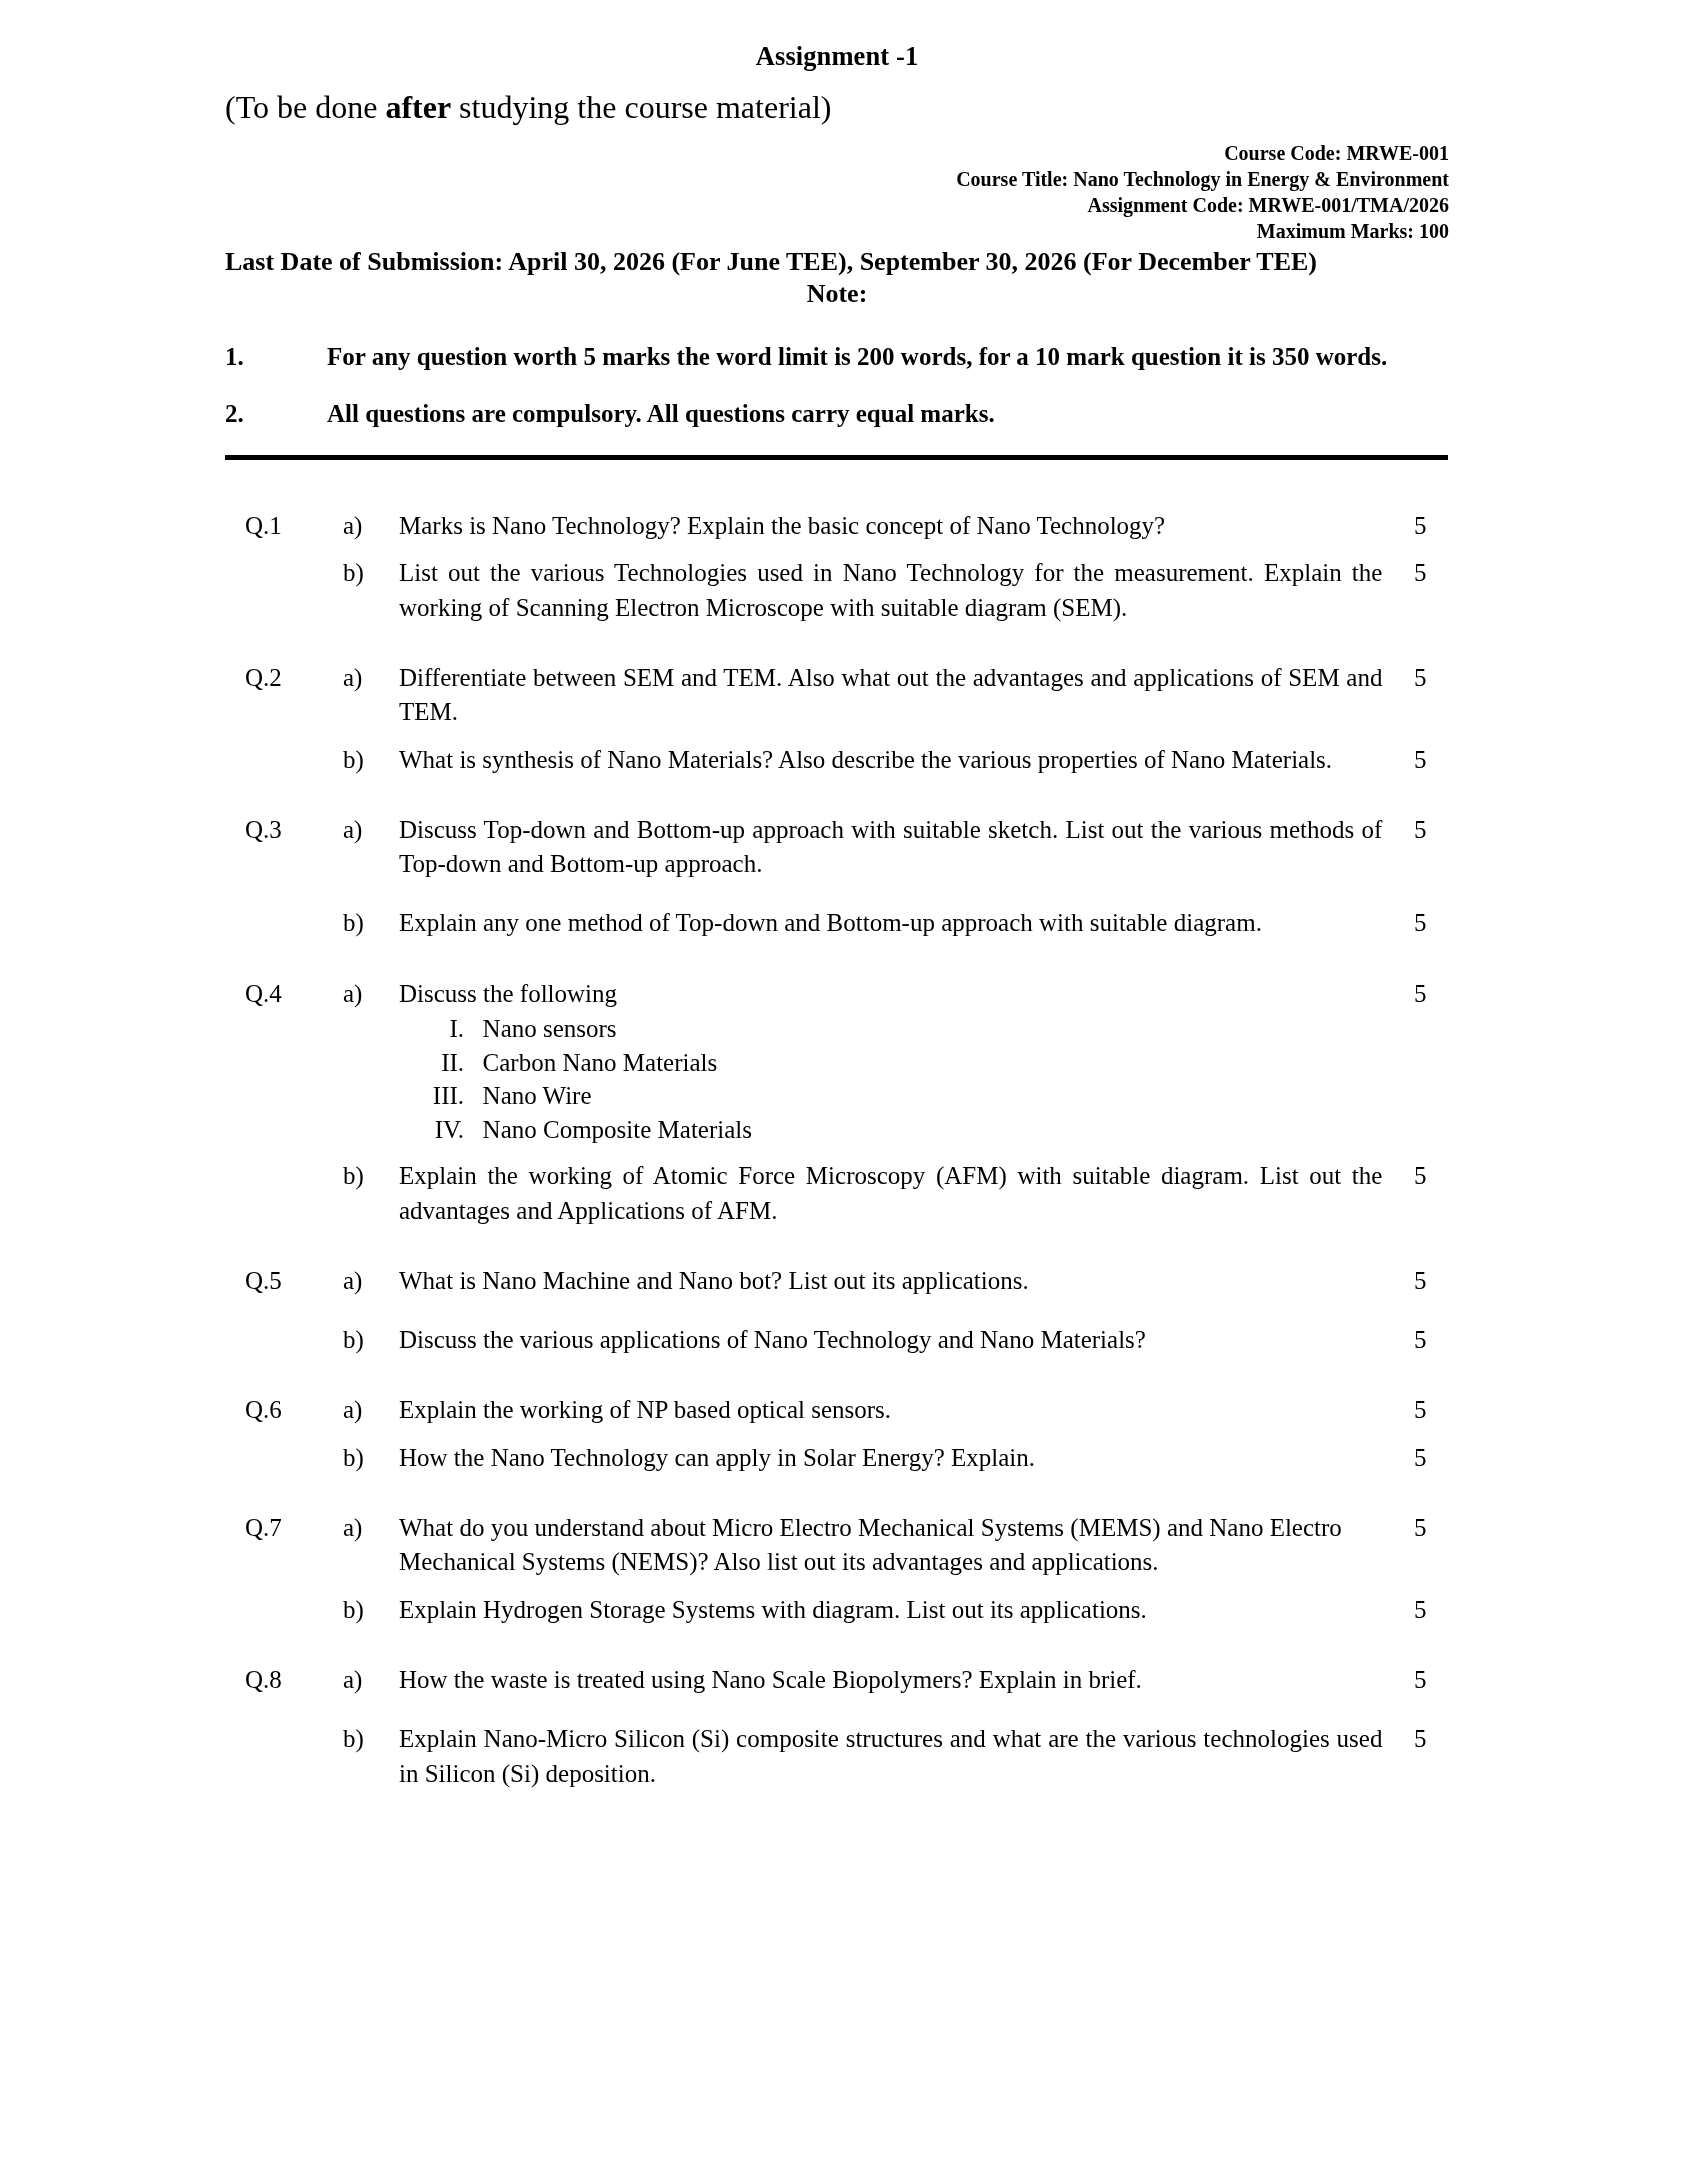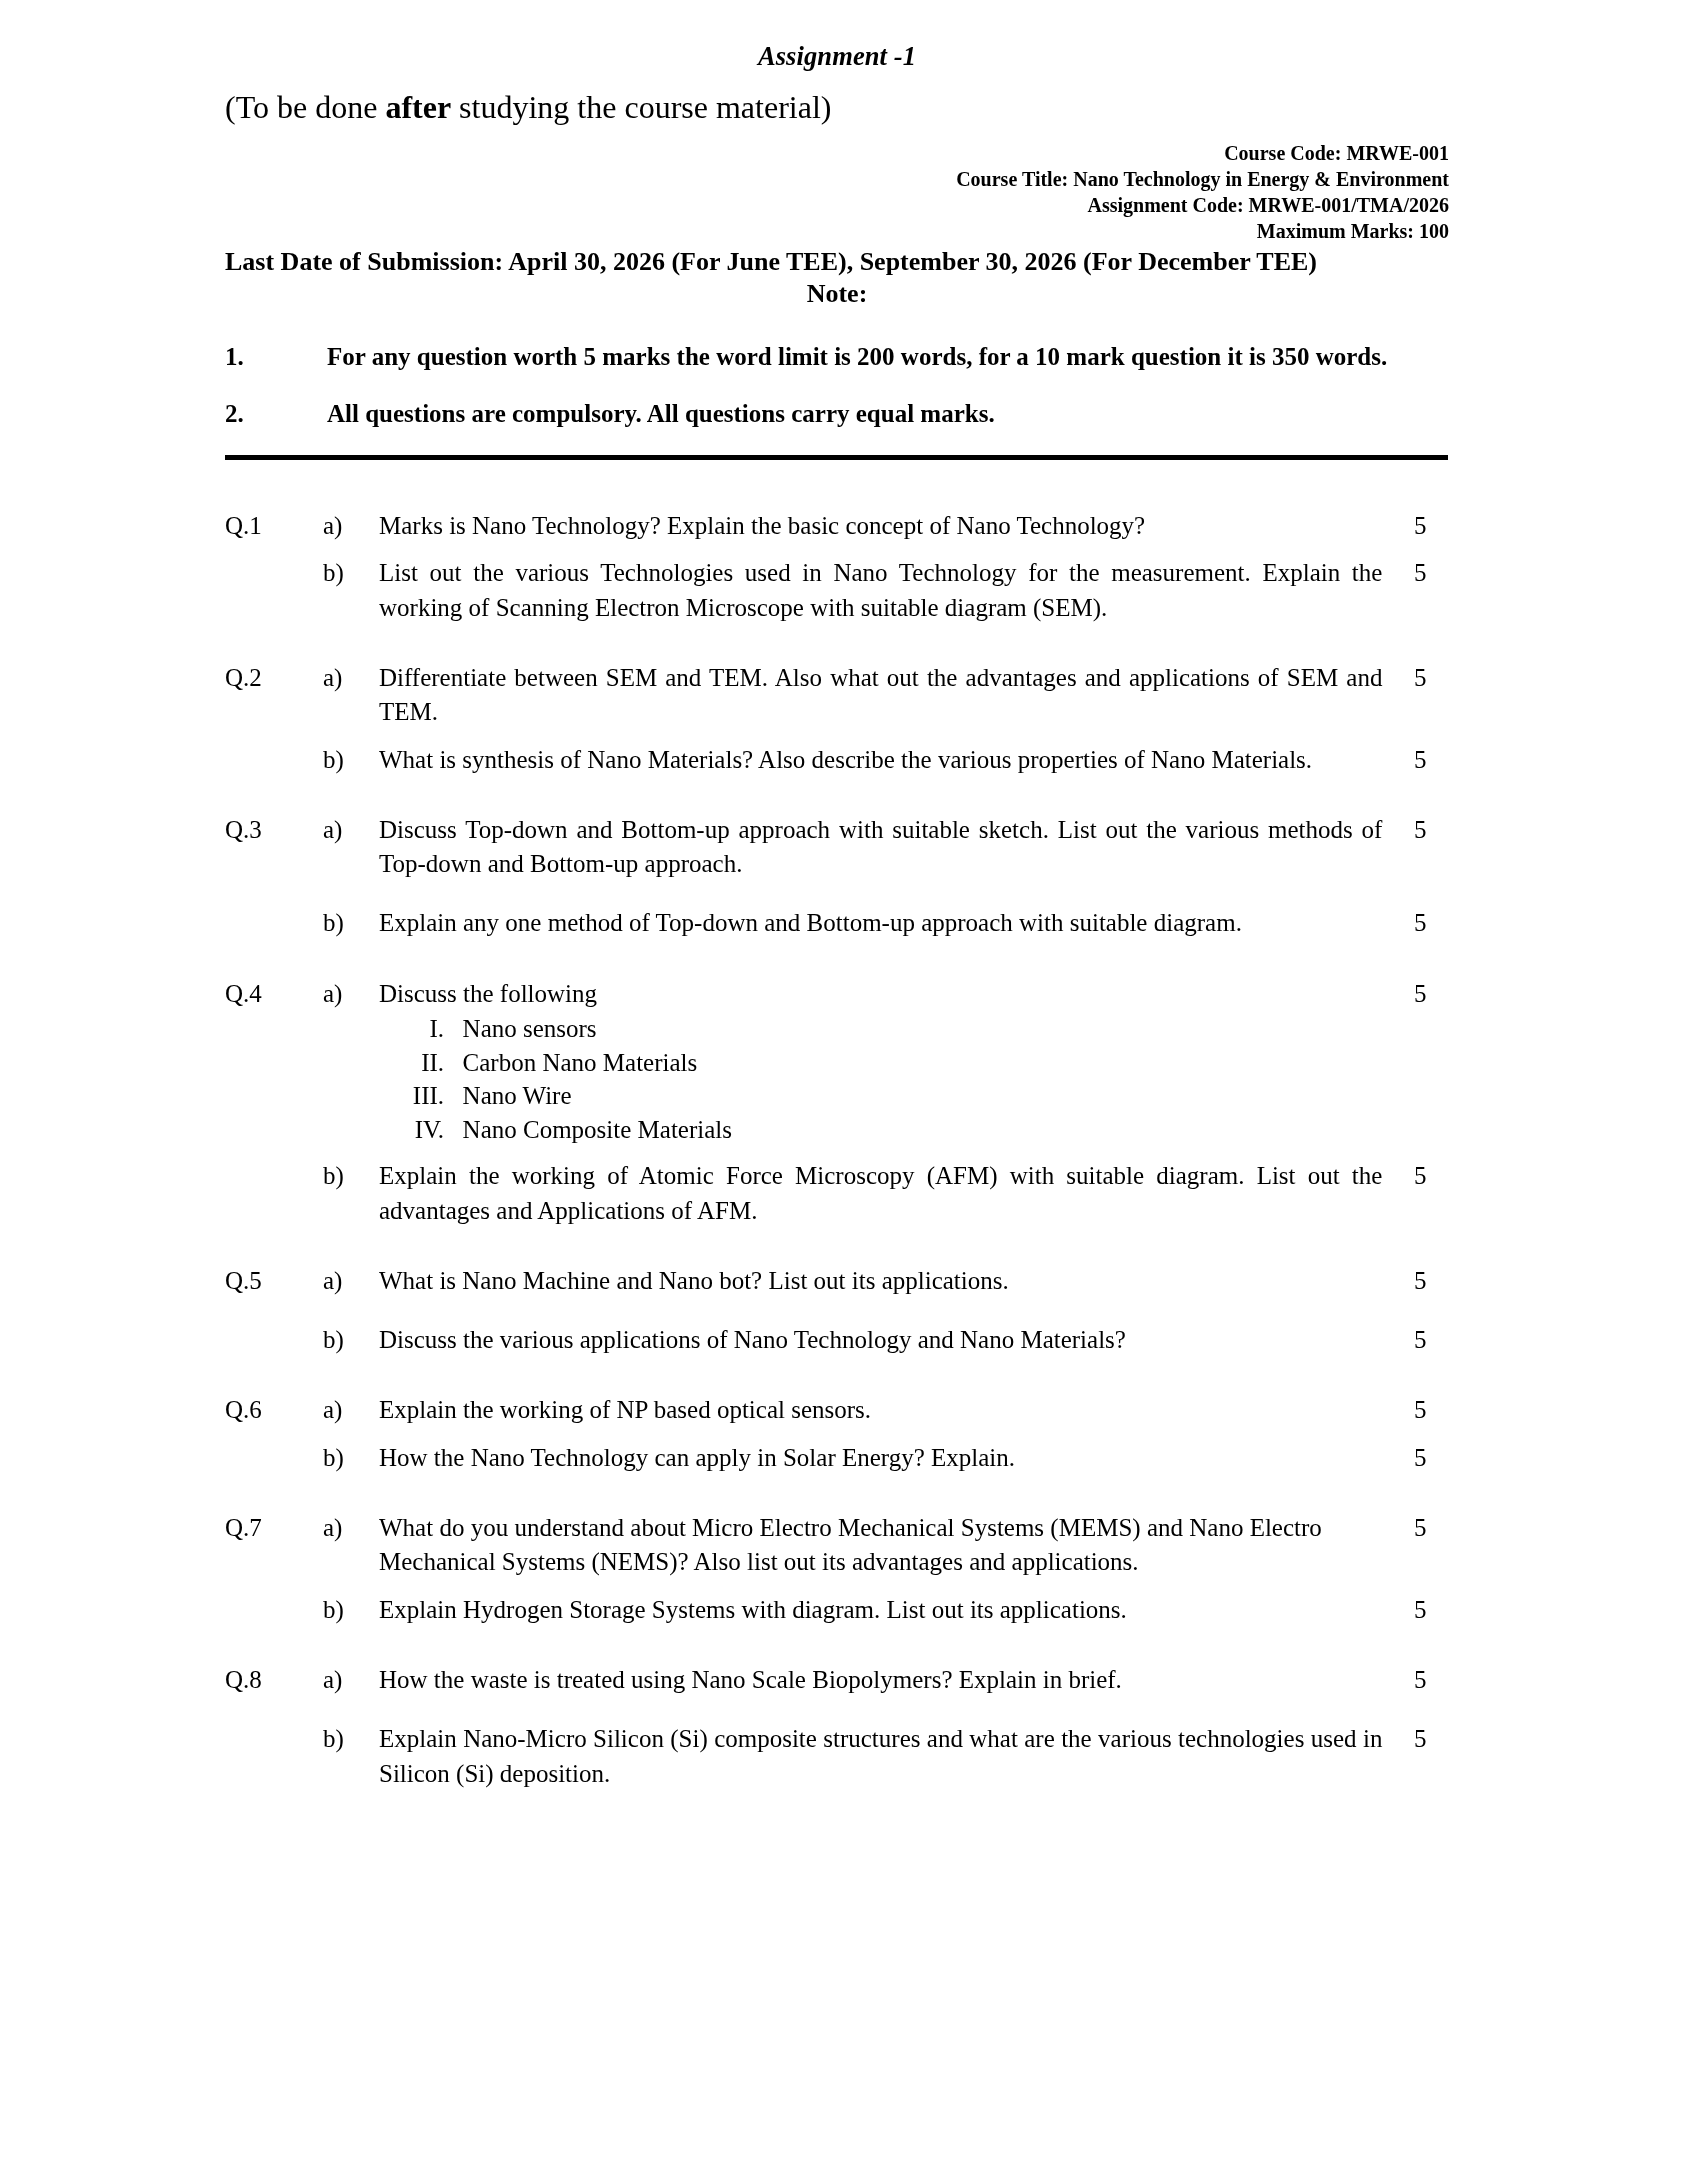--- a/index.html
+++ b/index.html
@@ -26,21 +26,20 @@
     width: 1224px;
   }
 
   
   .doc-title {
     text-align: center;
     font-weight: bold;
     font-size: 26.5px;
     line-height: 1.16;
     letter-spacing: 0.1px;
-    font-style: italic;
   }
   .doc-subtitle {
     text-align: left;
     font-size: 32px;
     line-height: 1.16;
     margin-top: 17px;
   }
   .doc-subtitle b { font-weight: bold; }
 
   .meta-block {
@@ -98,21 +97,21 @@
     margin-bottom: 0;
     width: 1223px;
     height: 5.3px;
     background: #000000;
   }
 
   
   .questions {
     margin-top: 49px;
   }
-  .q-group { margin-bottom: 0; }
+  .q-group { margin-bottom: 0; margin-left: 20px; }
 
   .q-row {
     display: flex;
     align-items: flex-start;
     font-size: 25px;
     line-height: 1.37;
   }
   .q-num {
     flex: 0 0 98px;
     width: 98px;

